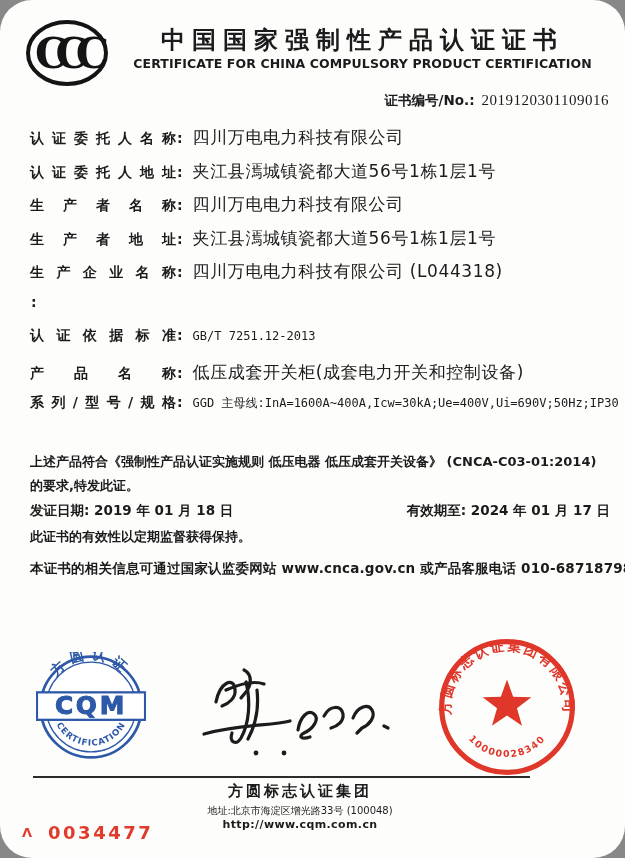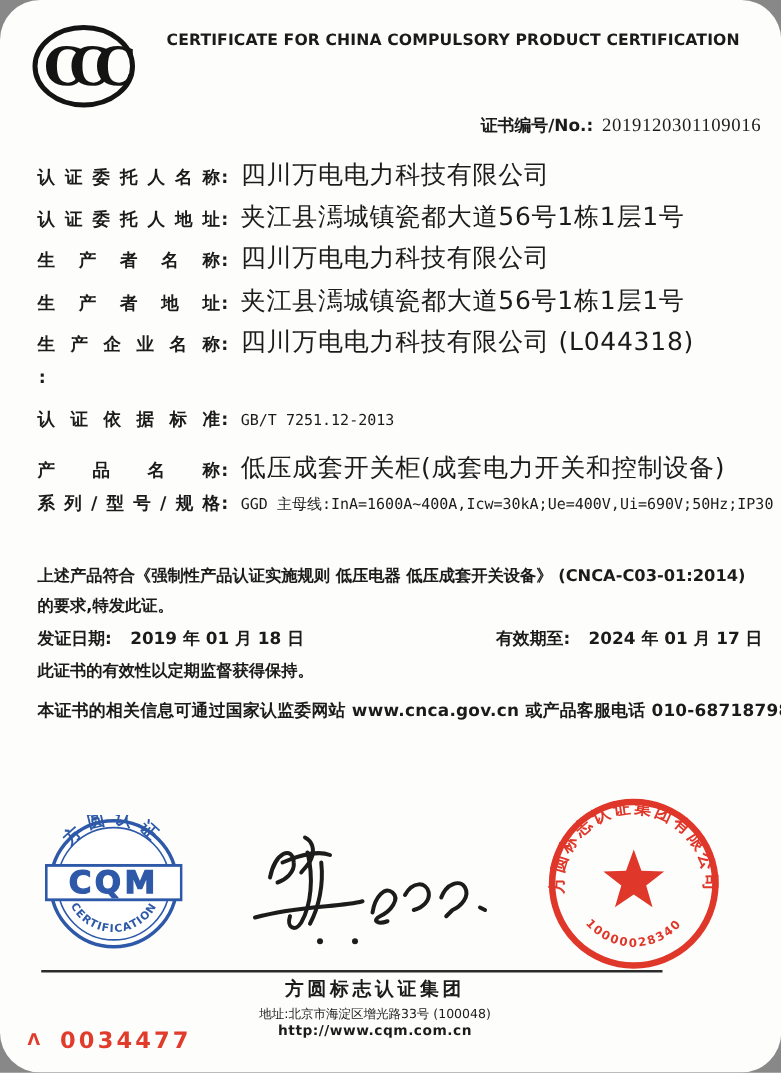--- a/index.html
+++ b/index.html
@@ -14,26 +14,26 @@
   .head{position:absolute;left:110px;top:24px;width:505px;text-align:center;}
   .title-cn{font-size:24px;font-weight:700;letter-spacing:7px;white-space:nowrap;}
   .title-en{font-size:12.5px;font-weight:700;margin-top:0;letter-spacing:0.1px;white-space:nowrap;}
   .certno{position:absolute;top:92px;right:16px;font-size:13.5px;font-weight:700;}
   .certno .num{font-family:"Liberation Serif","DejaVu Serif",serif;font-weight:400;font-size:15px;margin-left:7px;letter-spacing:0.5px;}
   
   .fields{position:absolute;left:30px;top:126px;width:580px;}
   .frow{display:flex;align-items:baseline;height:20px;margin-bottom:13.5px;}
   .flabel{font-weight:700;font-size:14px;flex:0 0 146px;text-align:justify;text-align-last:justify;}
   .fcolon{font-weight:700;font-size:14px;margin:0 10px 0 1px;}
-  .fvalue{font-size:20px;letter-spacing:0.6px;white-space:nowrap;}
+  .fvalue{font-size:17px;letter-spacing:0.6px;white-space:nowrap;}
   .frow.mono .fvalue{font-family:"DejaVu Sans Mono","Liberation Mono",monospace;font-size:12px;letter-spacing:0;}
   
   .statement{position:absolute;left:30px;top:450px;width:572px;font-size:13px;font-weight:600;line-height:1.85;}
   .dates{position:absolute;left:30px;top:502px;width:580px;display:flex;justify-content:space-between;font-size:13.5px;font-weight:700;}
-  .dates .dval{margin-left:10px;font-weight:700;}
+  .dates .dval{font-weight:700;}
   .validity{position:absolute;left:30px;top:528px;font-size:13px;font-weight:600;}
   .infonote{position:absolute;left:30px;top:560px;font-size:13.5px;font-weight:600;letter-spacing:0.2px;white-space:nowrap;}
   
   .cqm{position:absolute;left:36px;top:652px;}
   .sig{position:absolute;left:198px;top:660px;}
   .stamp{position:absolute;left:436px;top:636px;opacity:0.94;}
   .rule{position:absolute;left:33px;top:776px;width:497px;height:2px;background:#2c2c2c;}
   .footer{position:absolute;left:60px;top:782px;width:480px;text-align:center;}
   .forg{font-size:15px;font-weight:700;letter-spacing:3px;}
   .faddr{font-size:10px;font-weight:400;margin-top:3px;}
@@ -46,20 +46,21 @@
 <body>
 
 <div class="page">
 
   <svg class="ccc" width="86" height="76" viewBox="0 0 86 76">
     <ellipse cx="43" cy="38" rx="39" ry="31" fill="none" stroke="#141414" stroke-width="4"></ellipse>
     <text x="11" y="53" font-family="'DejaVu Serif',serif" font-size="42" font-weight="bold" letter-spacing="-13" fill="#141414">CCC</text>
   </svg>
 
   <div class="head">
+    <div class="title-cn">中国国家强制性产品认证证书</div>
     <div class="title-en">CERTIFICATE FOR CHINA COMPULSORY PRODUCT CERTIFICATION</div>
   </div>
   <div class="certno">
     <span>证书编号/No.:</span><span class="num">2019120301109016</span>
   </div>
 
   <div class="fields">
     <div class="frow">
       <span class="flabel">认证委托人名称</span>
         <span class="fcolon">:</span>

